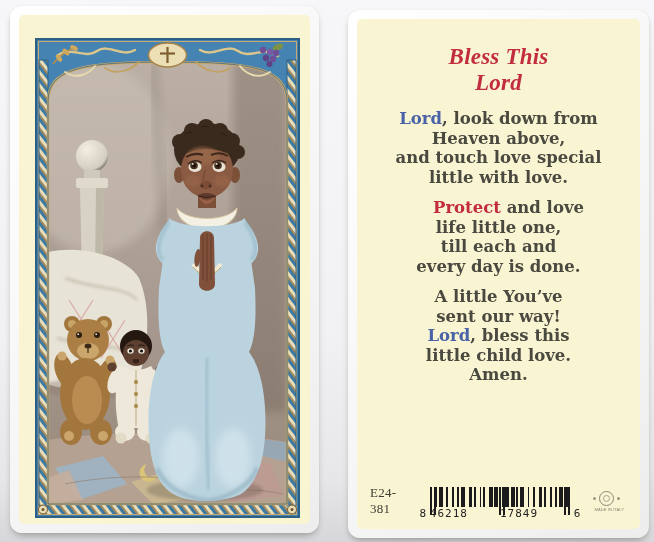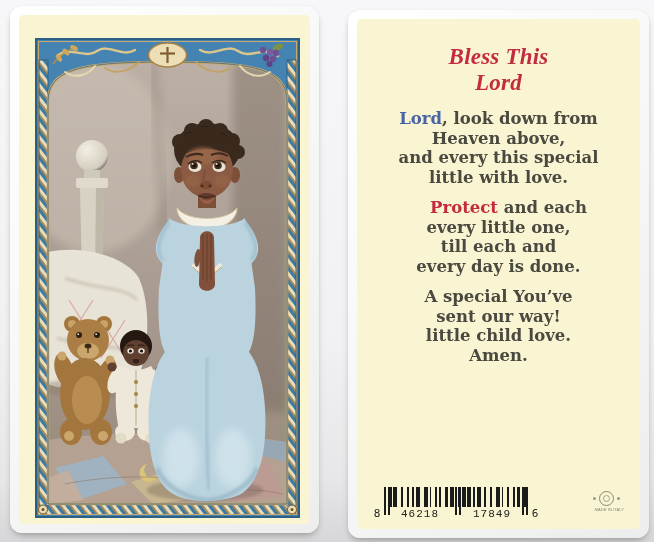--- a/index.html
+++ b/index.html
@@ -41,21 +41,21 @@
   .guard{position:absolute;top:0;width:2px;height:28px;background:#1b1b1b;}
   .g1{left:14px;}
   .g1b{left:18px;}
   .g2{left:calc(50% - 1px);}
   .g2b{left:calc(50% + 3px);}
   .g3{right:18px;}
   .g3b{right:14px;}
   .digits{position:absolute;left:0;right:0;bottom:0;height:12px;display:flex;align-items:flex-end;
     font-family:"DejaVu Sans Mono", monospace;font-size:11px;color:#222;}
   .d-edge{width:14px;text-align:center;}
-  .d-group{flex:1;text-align:center;background:transparent;letter-spacing:1px;font-family:Liberation Mono, monospace;}
+  .d-group{flex:1;text-align:left;background:transparent;letter-spacing:1px;}
   
   .stamp{width:44px;text-align:center;padding-bottom:4px;color:#8b8878;}
   .stamp-row{display:flex;align-items:center;justify-content:center;gap:3px;}
   .stamp-dot{width:3px;height:3px;border-radius:50%;background:#9a9784;}
   .stamp-circle{width:13px;height:13px;border-radius:50%;border:1px solid #8b8878;position:relative;}
   .stamp-circle::after{content:"";position:absolute;inset:3px;border-radius:50%;border:1px solid #a5a290;}
   .stamp-text{font-family:"Liberation Sans", sans-serif;font-size:8px;white-space:nowrap;
     transform:scale(.52);transform-origin:center top;color:#8b8878;margin-top:1px;}
 </style>
 </head>
@@ -318,38 +318,40 @@
   <div class="card card-back">
     <div class="paper paper-back">
       <div class="title" id="title">
           <div class="title-line">Bless This</div>
           <div class="title-line">Lord</div>
         </div>
       <div class="prayer" id="prayer">
           <div class="stanza">
             <div class="line"><span class="seg c-blue">Lord</span><span class="seg">, look down from</span></div>
             <div class="line"><span class="seg">Heaven above,</span></div>
-            <div class="line"><span class="seg">and every this special</span></div>
+            <div class="line"><span class="seg">and touch love special</span></div>
             <div class="line"><span class="seg">little with love.</span></div>
           </div>
           <div class="stanza">
-            <div class="line"><span class="seg c-red">Protect</span><span class="seg"> and each</span></div>
-            <div class="line"><span class="seg">every little one,</span></div>
+            <div class="line"><span class="seg c-red">Protect</span><span class="seg"> and love</span></div>
+            <div class="line"><span class="seg">life little one,</span></div>
             <div class="line"><span class="seg">till each and</span></div>
             <div class="line"><span class="seg">every day is done.</span></div>
           </div>
           <div class="stanza">
-            <div class="line"><span class="seg">A special You’ve</span></div>
+            <div class="line"><span class="seg">A little You’ve</span></div>
             <div class="line"><span class="seg">sent our way!</span></div>
+            <div class="line"><span class="seg c-blue">Lord</span><span class="seg">, bless this</span></div>
             <div class="line"><span class="seg">little child love.</span></div>
             <div class="line"><span class="seg">Amen.</span></div>
           </div>
         </div>
 
       <div class="footer">
+        <span class="item-code">E24-381</span>
 
         <div class="barcode">
           <div class="bars-area" id="bars">
               <span class="bar" style="flex-grow: 1;"></span>
               <span class="sp" style="flex-grow: 2;"></span>
               <span class="bar" style="flex-grow: 1;"></span>
               <span class="sp" style="flex-grow: 1;"></span>
               <span class="bar" style="flex-grow: 2;"></span>
               <span class="sp" style="flex-grow: 2;"></span>
               <span class="bar" style="flex-grow: 1;"></span>

